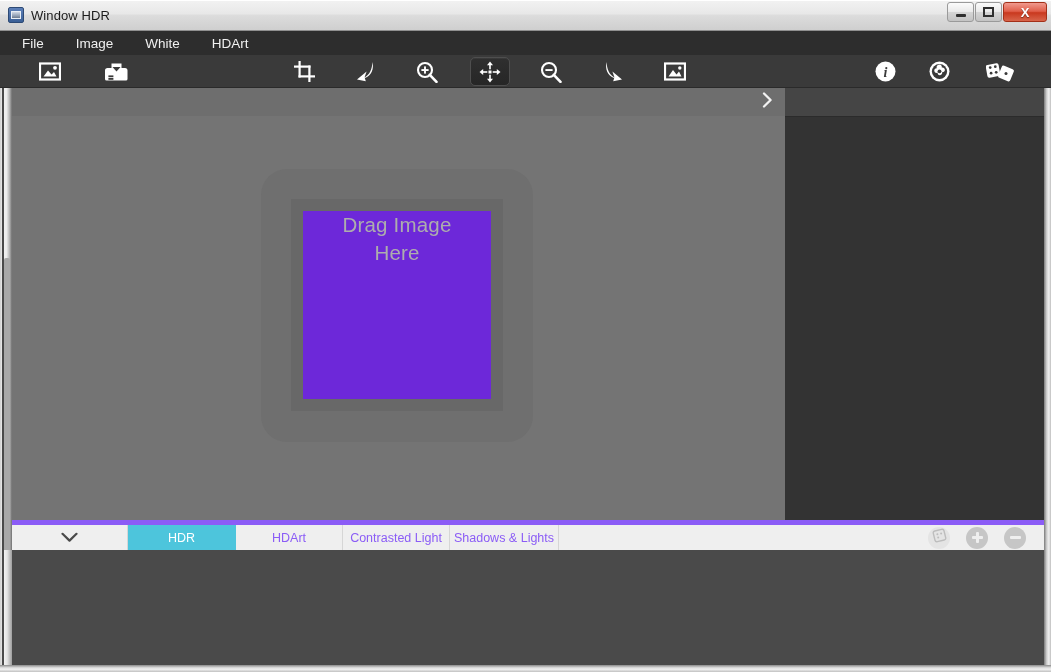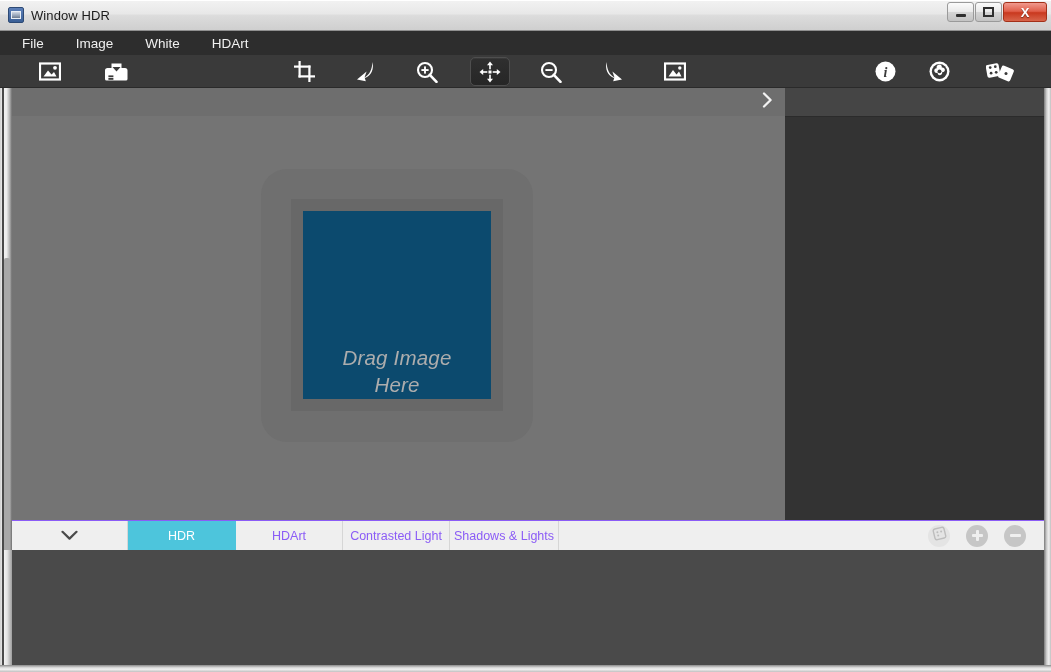--- a/index.html
+++ b/index.html
@@ -230,25 +230,24 @@
   .drop-frame {
     position: absolute;
     left: 30px; top: 30px;
     width: 212px; height: 212px;
     border: 12px solid #686868;
     box-sizing: border-box;
   }
   .drop-inner {
     position: absolute;
     left: 0; top: 0; right: 0; bottom: 0;
-    background: #0c4a6e;
-    display: flex;
-    align-items: flex-end;
+    background: #6d28d9;
+    display: flex;
+    align-items: flex-start;
     justify-content: center;
-    font-style: italic;
   }
   .drop-text {
     color: #adadad;
     font-size: 20.5px;
     line-height: 1.35;
     text-align: center;
     letter-spacing: .2px;
     white-space: pre-line;
     font-weight: 400;
   }
@@ -275,21 +274,21 @@
     background: linear-gradient(to right, #7a7a7a 0%, #d2d2d2 40%, #f0f0f0 70%, #bdbdbd 100%);
   }
 
   
   .tabbar {
     position: absolute;
     left: 12px; top: 432px;
     width: 1032px;
     height: 30px;
     background: #efefef;
-    border-top: 1px solid #8b5cf6;
+    border-top: 5px solid #8b5cf6;
     box-sizing: border-box;
     display: flex;
     align-items: stretch;
     text-align: right;
   }
   .tab-chevron {
     width: 115px;
     display: flex;
     align-items: center;
     justify-content: center;

